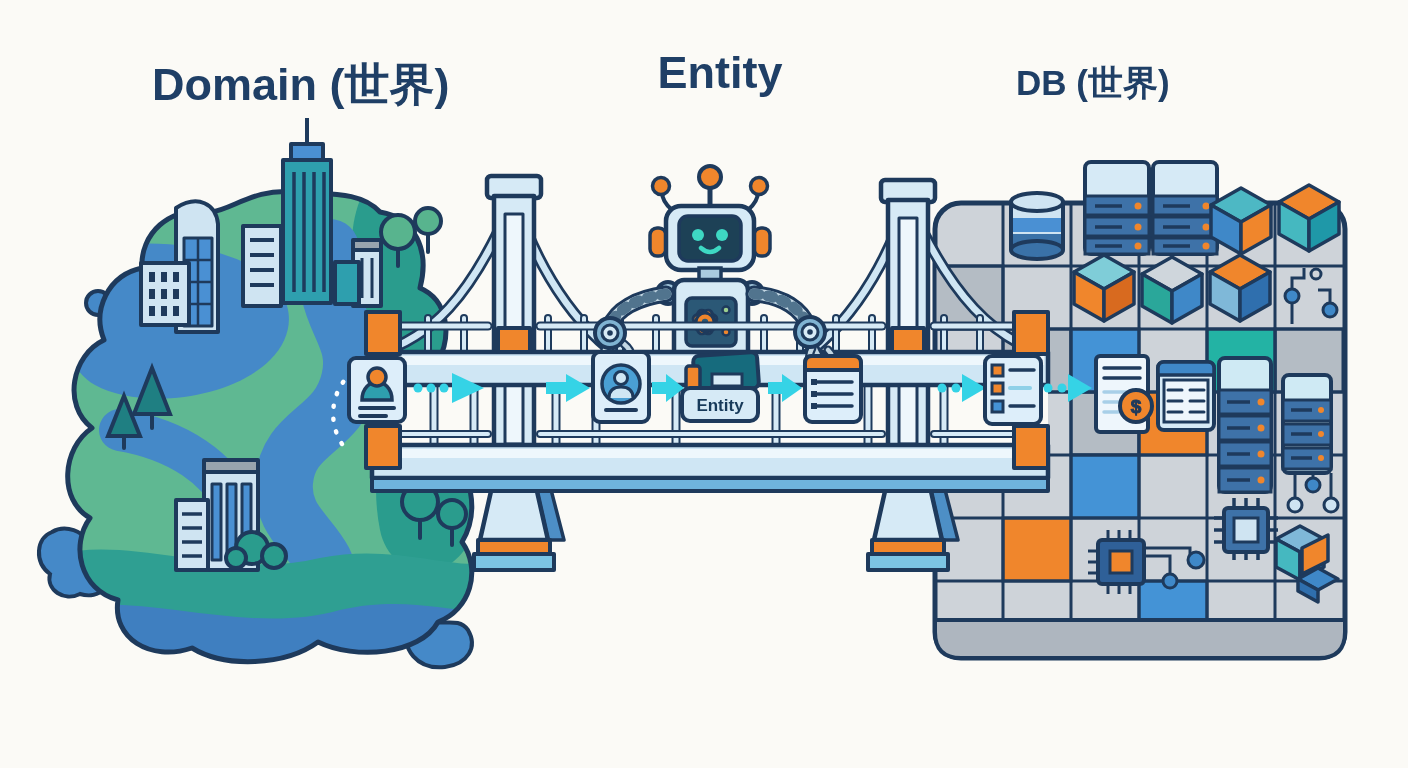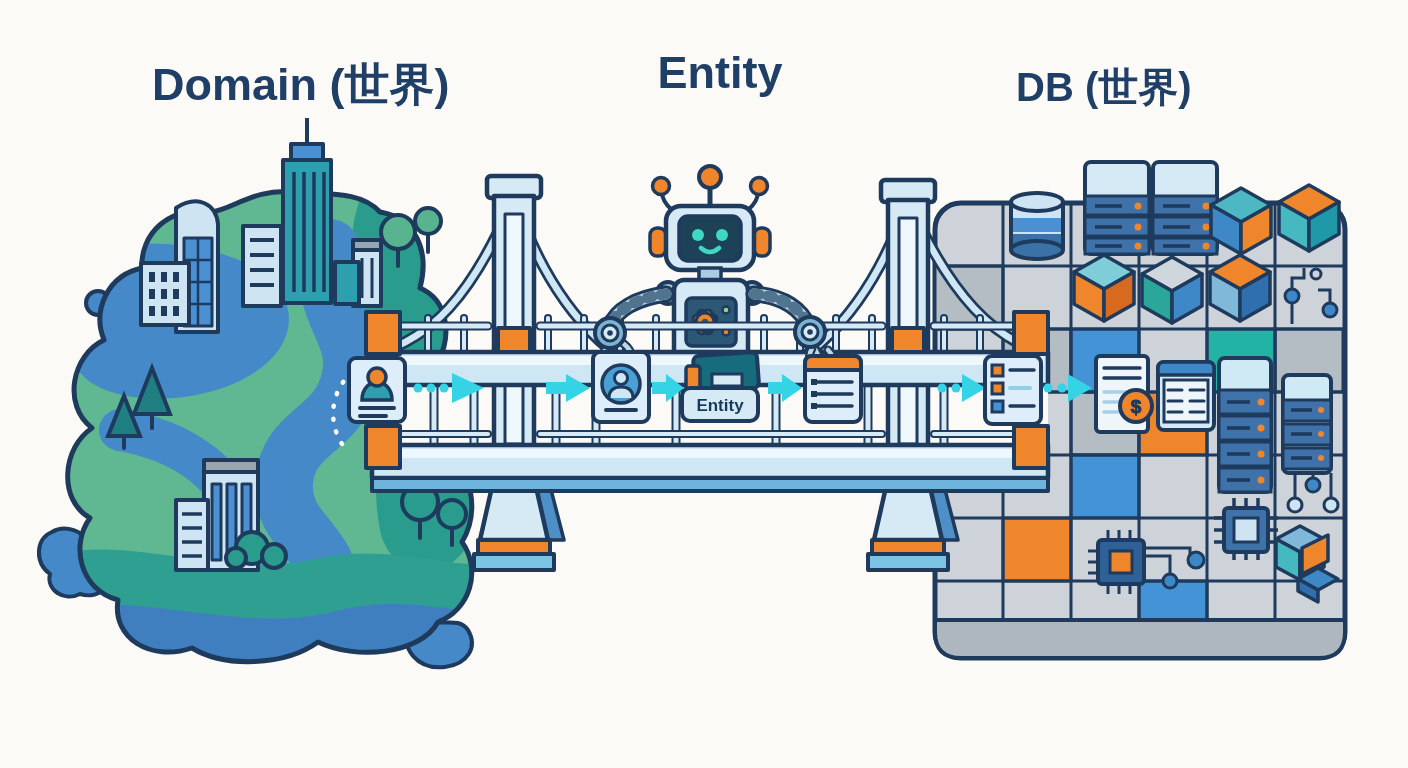--- a/index.html
+++ b/index.html
@@ -3,21 +3,21 @@
 <meta charset="utf-8">
 <style>
   html,body{margin:0;padding:0;background:#fbfaf6;}
   .canvas{position:relative;width:1408px;height:768px;background:#fbfaf6;overflow:hidden;
           font-family:"Liberation Sans","DejaVu Sans",sans-serif;}
   .canvas svg{position:absolute;left:0;top:0;}
   .title{position:absolute;color:#1f3f66;font-weight:700;white-space:nowrap;}
   .title-domain{left:152px;top:55px;font-size:45px;}
   .title-mapper{left:585px;top:50px;width:270px;text-align:center;font-size:45px;line-height:1.04;}
   .title-mapper .sub{font-size:35px;}
-  .title-db{left:1016px;top:60px;font-size:40px;}
+  .title-db{left:1016px;top:60px;font-size:35px;}
 </style>
 </head>
 <body>
 
 <div class="canvas">
 
 <svg width="1408" height="768" viewBox="0 0 1408 768">
   <defs>
     <clipPath id="islandClip">
       <path d="M 295,192 C 255,188 235,208 212,212 C 168,205 140,235 142,268 C 108,275 92,310 104,340 C 72,355 62,405 92,428 C 62,448 58,500 90,518 C 70,545 80,590 118,600 C 112,638 150,662 192,648 C 225,668 285,666 318,642 C 355,660 420,655 438,622 C 470,610 482,570 462,542 C 480,512 472,468 445,452 C 468,425 465,380 438,362 C 452,335 448,300 420,288 C 430,250 415,218 380,212 C 360,190 325,195 295,192 Z"></path>

